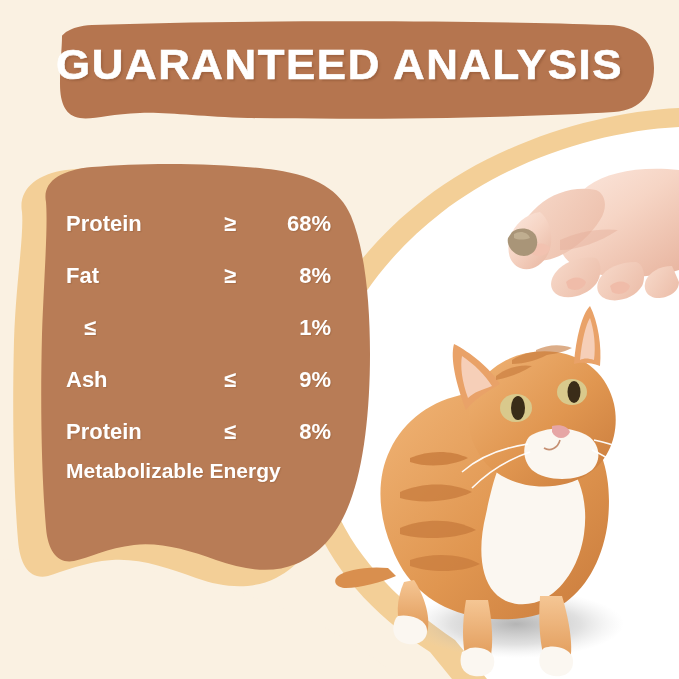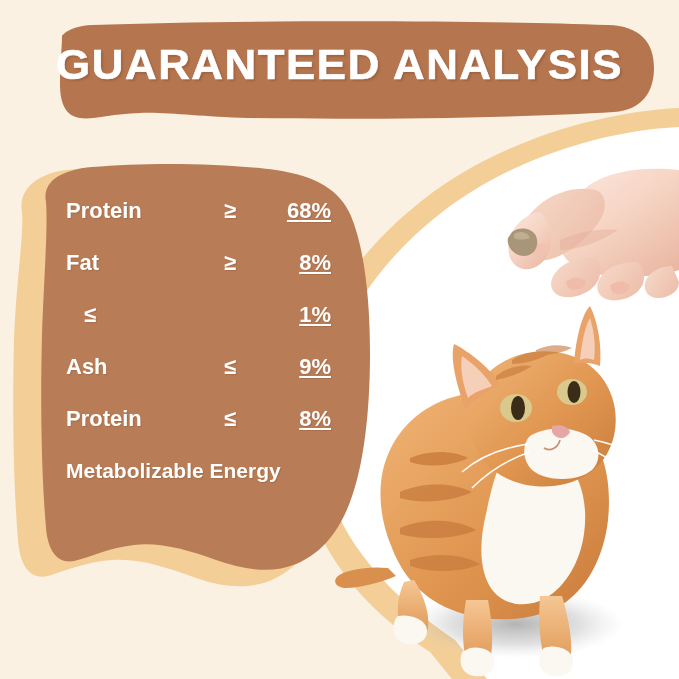--- a/index.html
+++ b/index.html
@@ -37,21 +37,21 @@
   }
 
   
   #table{
     position:absolute;
     left:66px; top:198px;
     width:265px;
   }
   .row{
     display:flex;
-    align-items:flex-start;
+    align-items:center;
     height:52px;
   }
   .row.tall{height:auto;align-items:flex-start;flex-direction:column;}
   .nutrient{
     flex:0 0 140px;
     color:#FFFFFF;
     font-size:22px;
     font-weight:600;
     line-height:26px;
     text-shadow:1px 1px 1px rgba(120,70,40,.25);
@@ -66,21 +66,20 @@
   }
   .val{
     flex:1 1 auto;
     text-align:right;
     color:#FFFFFF;
     font-size:22px;
     font-weight:600;
     line-height:26px;
     text-shadow:1px 1px 1px rgba(120,70,40,.25);
     white-space:pre-line;
-    text-decoration:underline;
   }
   .row.tall .nutrient{flex:0 0 160px;font-size:21px;line-height:25px;}
   .row.tall .val{font-size:21px;line-height:25px;}
 </style>
 </head>
 <body>
 
 <div id="stage">
 
   <svg class="layer" viewBox="0 0 679 679" xmlns="http://www.w3.org/2000/svg">

